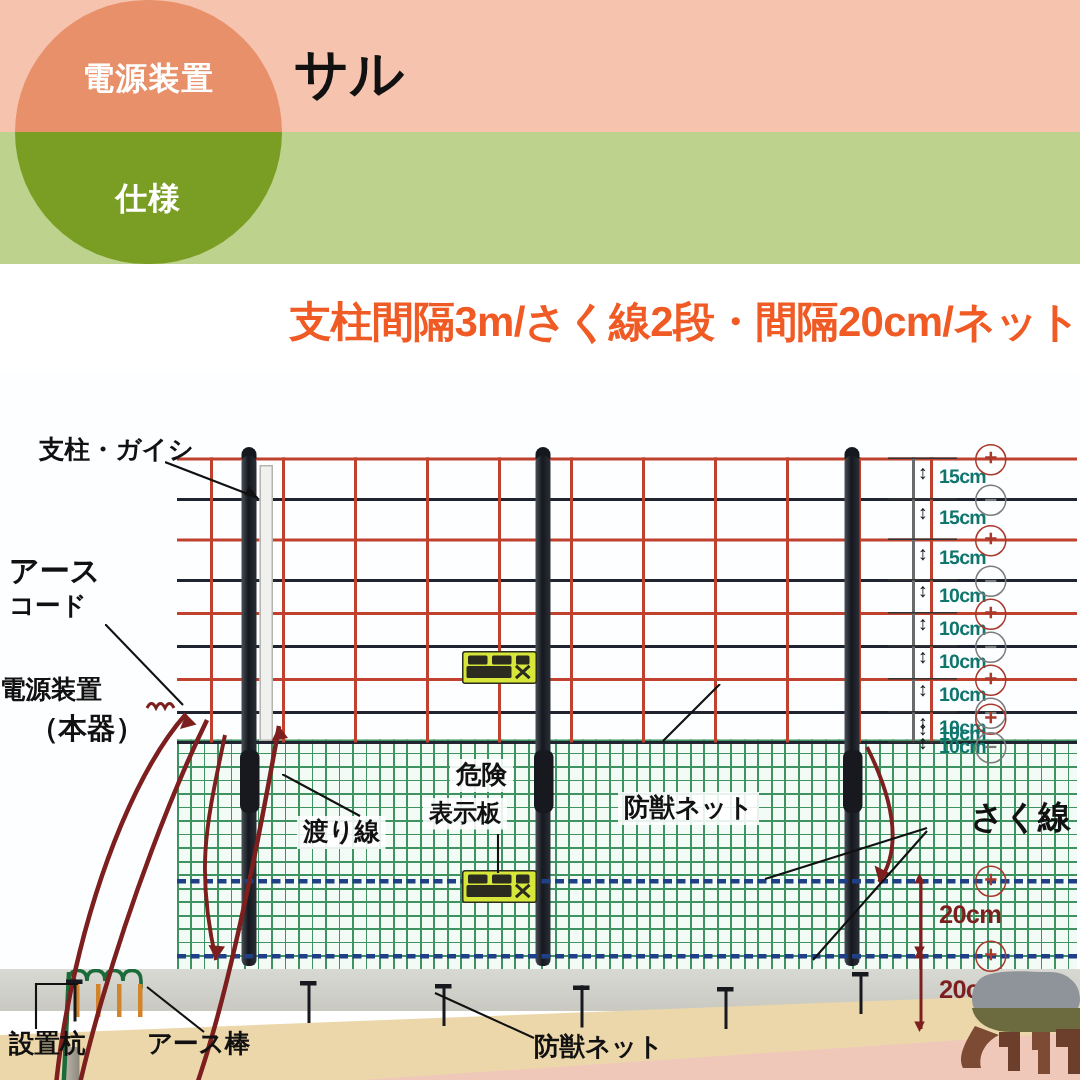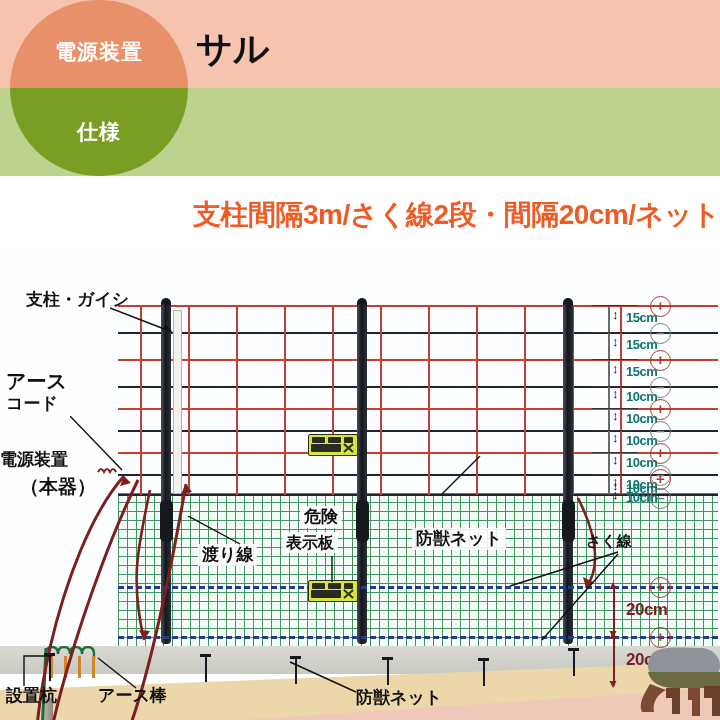--- a/index.html
+++ b/index.html
@@ -345,21 +345,21 @@
     </svg>
 
     <div class="lbl-box" style="left:300px;top:258px;font-size:17px;">危険</div>
     <div class="lbl-box" style="left:282px;top:284px;font-size:16px;">表示板</div>
     <svg style="position:absolute;left:326px;top:308px;" width="12" height="28">
       <path d="M6,0 L6,26" stroke="#111" stroke-width="1.4" fill="none"></path>
     </svg>
 
     <div class="lbl-box" style="left:412px;top:280px;font-size:17px;">防獣ネット</div>
 
-    <div class="lbl" style="left:586px;top:284px;font-size:15px;">さく線</div>
+    <div class="lbl" style="left:647px;top:284px;font-size:22px;">さく線</div>
     <svg style="position:absolute;left:500px;top:300px;" width="122" height="100">
       <path d="M118,4 L10,38" stroke="#111" stroke-width="1.4" fill="none"></path>
       <path d="M118,6 L42,92" stroke="#111" stroke-width="1.4" fill="none"></path>
     </svg>
 
     <div class="lbl" style="left:6px;top:438px;font-size:17px;">設置杭</div>
     <svg style="position:absolute;left:20px;top:398px;" width="40" height="42">
       <path d="M4,40 L4,10 L32,10" stroke="#111" stroke-width="1.4" fill="none"></path>
     </svg>
 

